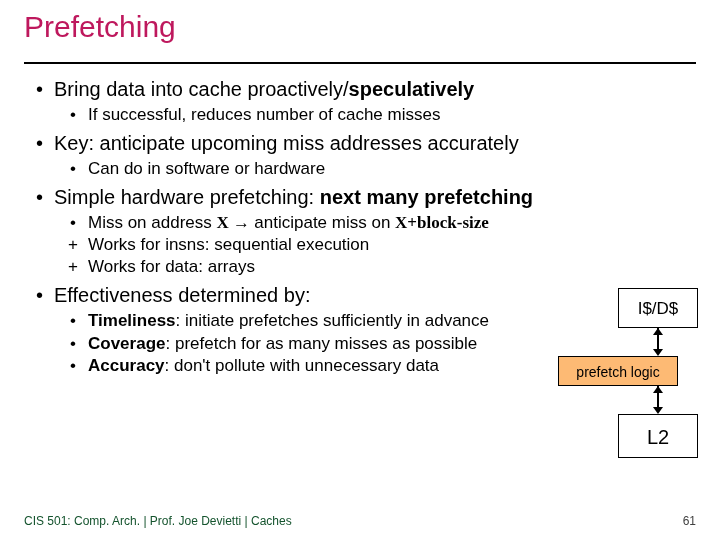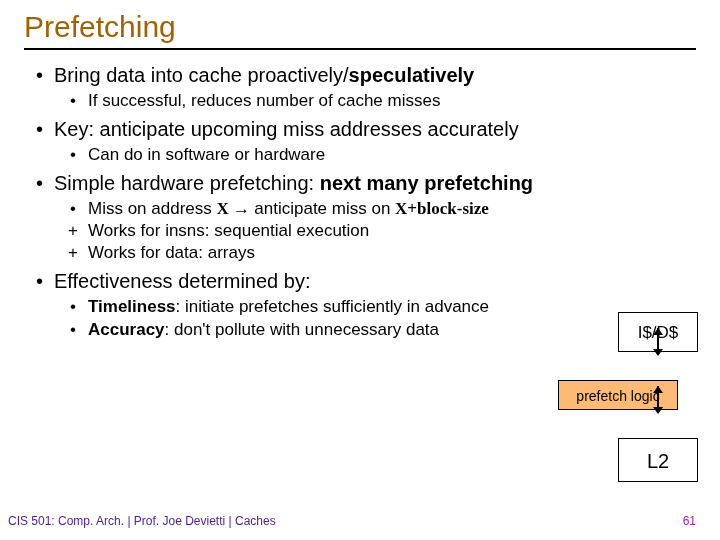--- a/index.html
+++ b/index.html
@@ -13,25 +13,25 @@
     overflow: hidden;
   }
   .slide {
     padding: 10px 24px 0 24px;
     position: relative;
     height: 100%;
     box-sizing: border-box;
   }
   .title {
     font-size: 30px;
-    color: #a16207;
+    color: #be185d;
     font-family: "Trebuchet MS", Verdana, sans-serif;
     font-weight: normal;
     border-bottom: 2px solid #000;
-    padding-bottom: 4px;
+    padding-bottom: 18px;
     margin-bottom: 12px;
   }
   ul.top {
     list-style: none;
     padding-left: 0;
     margin: 8px;
     font-size: 20px;
     line-height: 1.3;
   }
   ul.top > li {
@@ -66,45 +66,44 @@
   ul.sub > li.plus::before {
     content: "+";
     left: 14px;
     font-family: Arial, sans-serif;
   }
   .serif { font-family: "Times New Roman", Times, serif; }
   b { font-weight: bold; }
   .arrow { font-family: "Times New Roman", serif; }
   .footer {
     position: absolute;
-    left: 8px;
+    left: 24px;
     bottom: 12px;
     font-size: 12px;
-    color: #4c1d95;
+    color: #14532d;
   }
   .pagenum {
     position: absolute;
     right: 24px;
     bottom: 12px;
     font-size: 12px;
-    color: #a21caf;
+    color: #404040;
   }
   
   .diagram {
     position: absolute;
     right: 22px;
     top: 288px;
     width: 80px;
     font-family: Arial, sans-serif;
   }
   .dbox {
     border: 1.5px solid #000;
     text-align: center;
     box-sizing: border-box;
-    margin-top: 24px;
   }
   .box-top {
     height: 40px;
     line-height: 40px;
     font-size: 17px;
   }
   .box-mid {
     height: 30px;
     line-height: 30px;
     font-size: 14px;
@@ -162,20 +161,21 @@
       <ul class="sub">
         <li><span>Miss on address </span><b class="serif">X</b><span class="arrow"> → </span><span>anticipate miss on </span><b class="serif">X+block-size</b></li>
         <li class="plus">Works for insns: sequential execution</li>
         <li class="plus">Works for data: arrays</li>
       </ul>
     </li>
     <li>
       <span>Effectiveness determined by:</span>
       <ul class="sub">
         <li><b>Timeliness</b><span>: initiate prefetches sufficiently in advance</span></li>
+        <li><b>Coverage</b><span>: prefetch for as many misses as possible</span></li>
         <li><b>Accuracy</b><span>: don't pollute with unnecessary data</span></li>
       </ul>
     </li>
   </ul>
   </div>
 
   <div class="diagram">
     <div class="dbox box-top">I$/D$</div>
     <div class="vline" style="top:40px;height:22px;"></div>
     <div class="arrowhead" style="top:40px;border-bottom:7px solid #000;"></div>

